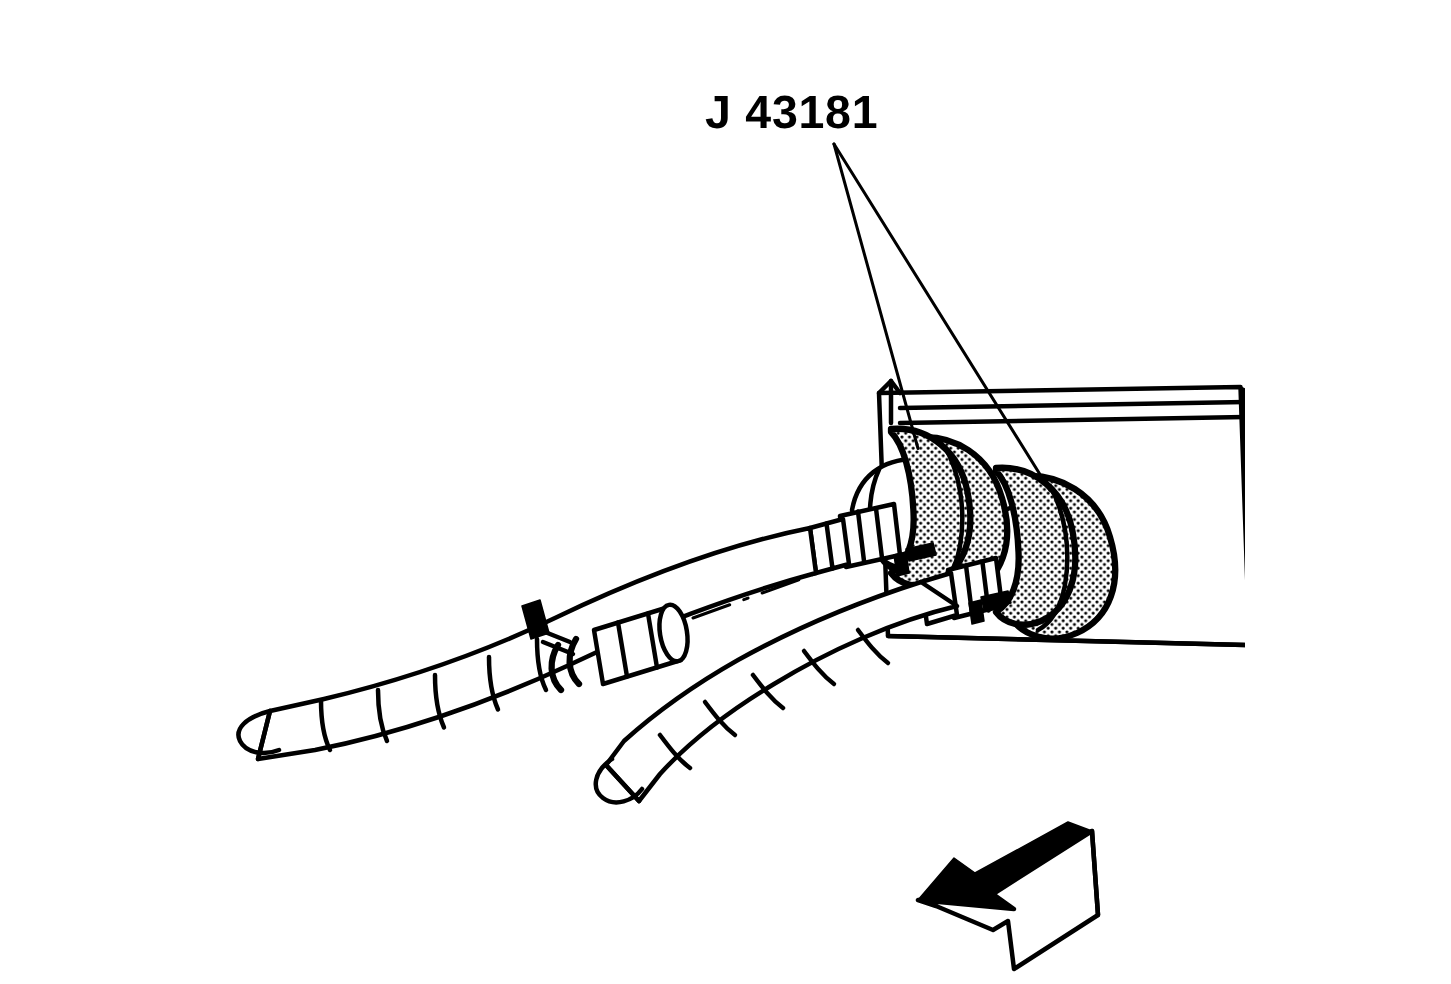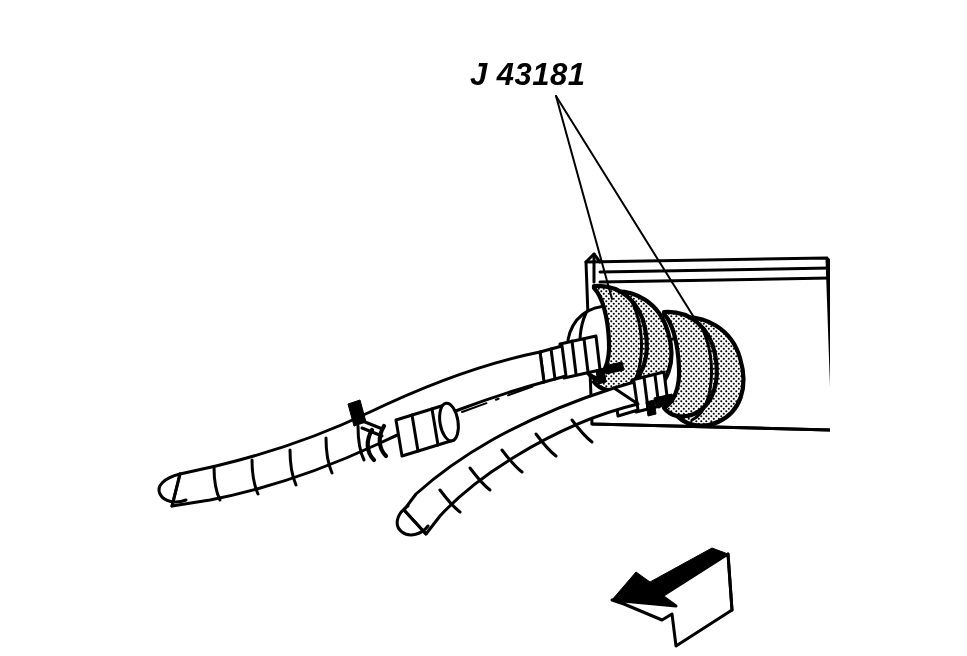--- a/index.html
+++ b/index.html
@@ -10,21 +10,20 @@
   }
   body {
     font-family: "Liberation Sans", sans-serif;
   }
   #figure-root {
     position: relative;
     width: 830px;
     height: 656px;
     background: #fca5a5;
     overflow: hidden;
-    font-style: italic;
   }
   #figure-svg {
     position: absolute;
     left: 0;
     top: 0;
     width: 967px;
     height: 656px;
     display: block;
   }
   .label-text {

